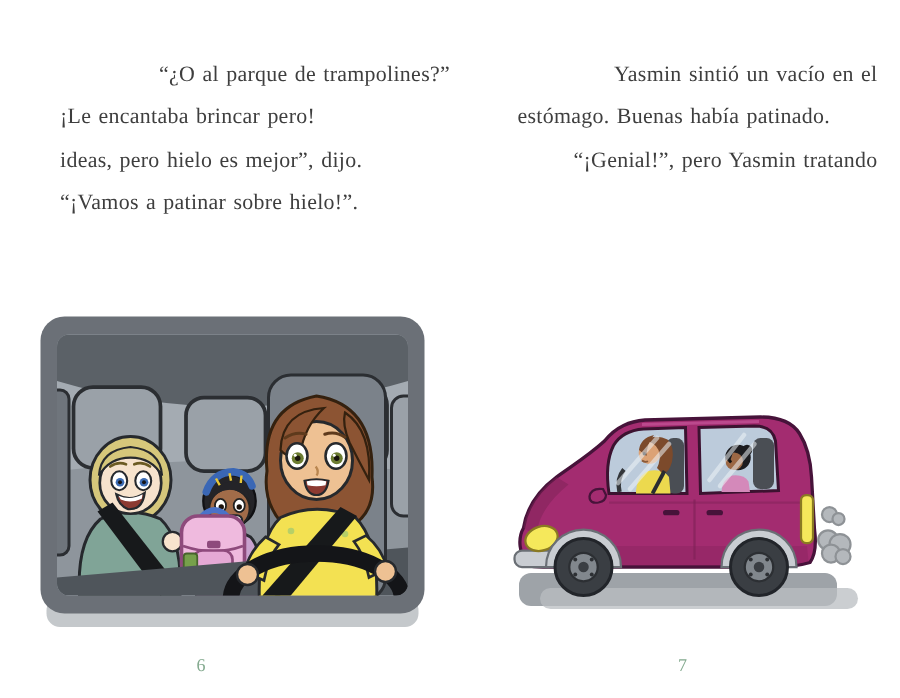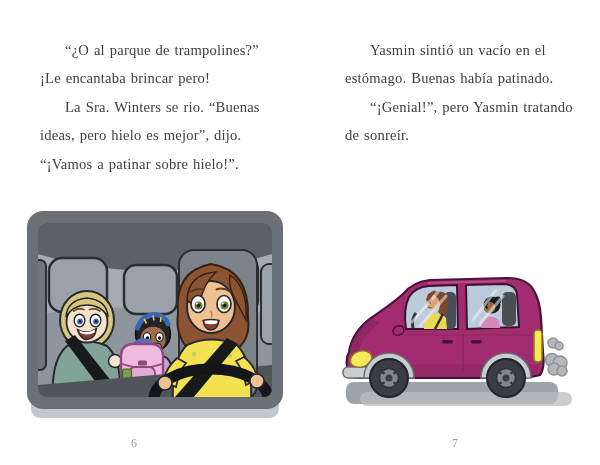--- a/index.html
+++ b/index.html
@@ -8,49 +8,47 @@
     font-family:"Liberation Serif", serif;
   }
   .spread{position:absolute;inset:0;}
   .textblock{
     position:absolute;top:36px;font-size:14.6px;color:#3e3e3e;
     letter-spacing:0.2px;word-spacing:1px;
   }
   .textblock.left{left:40px;width:260px;}
   .textblock.right{left:345px;width:240px;}
   .line{height:28.4px;line-height:28.4px;white-space:nowrap;}
-  .line.indent{padding-left:25px;}
+  .line.indent{padding-left:25px;text-align:right;}
   .pagenum{
     position:absolute;top:436px;width:28px;text-align:center;
     font-size:12px;color:#84aa8f;
   }
   .pagenum.p-left{left:120px;}
   .pagenum.p-right{left:441px;}
   .illus{position:absolute;}
   .illus.left{left:25px;top:208px;}
   .illus.right{left:340px;top:256px;}
 </style>
 </head>
 <body>
 
 <div class="spread">
 
   <div class="textblock left">
     <div class="line indent">“¿O al parque de trampolines?”</div>
     <div class="line">¡Le encantaba brincar pero!</div>
-    <div class="line indent">La Sra. Winters se rio. “Buenas</div>
     <div class="line">ideas, pero hielo es mejor”, dijo.</div>
     <div class="line">“¡Vamos a patinar sobre hielo!”.</div>
   </div>
 
   <div class="textblock right">
     <div class="line indent">Yasmin sintió un vacío en el</div>
     <div class="line">estómago. Buenas había patinado.</div>
     <div class="line indent">“¡Genial!”, pero Yasmin tratando</div>
-    <div class="line">de sonreír.</div>
   </div>
 
   <svg class="illus left" width="265" height="215" viewBox="0 0 265 215">
     <defs>
       <clipPath id="sceneL">
           <rect x="13" y="15" width="234" height="174" rx="8"></rect>
         </clipPath>
     </defs>
 
     <rect x="6" y="190" width="248" height="20" rx="9" fill="#c4c8cb"></rect>

